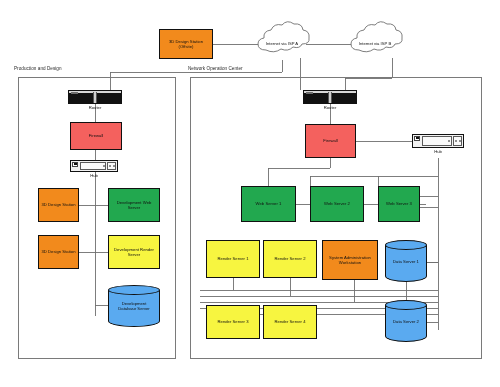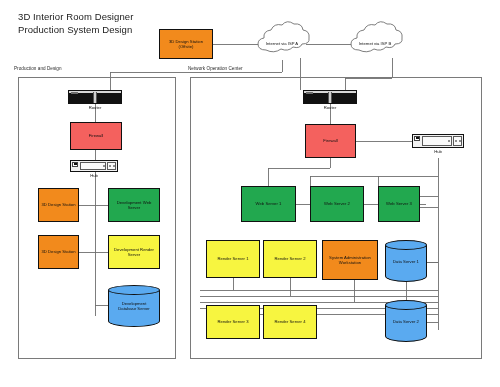--- a/index.html
+++ b/index.html
@@ -257,22 +257,20 @@
     </g>
   </svg>
 
   <svg class="lyr" width="500" height="387" viewBox="0 0 500 387">
     <g fill="#ffffff" stroke="#6f6f6f" stroke-width="0.9">
       <path d="M266 50 q-8 0 -8 -6 q0 -5 6 -6 q-1 -7 7 -8 q3 -7 11 -5 q5 -6 12 -1 q8 -1 9 6 q7 1 6 8 q1 6 -7 6 q-2 5 -9 3 q-5 5 -12 2 q-7 5 -15 1 z"></path>
       <path d="M359 50 q-8 0 -8 -6 q0 -5 6 -6 q-1 -7 7 -8 q3 -7 11 -5 q5 -6 12 -1 q8 -1 9 6 q7 1 6 8 q1 6 -7 6 q-2 5 -9 3 q-5 5 -12 2 q-7 5 -15 1 z"></path>
     </g>
   </svg>
 
-  <div class="title">3D Interior Room Designer
-Production System Design</div>
 
   <div class="zone" style="left:18px;top:77px;width:158px;height:282px;"></div>
   <div class="zone-label" style="left:14px;top:66px;">Production and Design</div>
 
   <div class="zone" style="left:190px;top:77px;width:292px;height:282px;"></div>
   <div class="zone-label" style="left:188px;top:66px;">Network Operation Center</div>
 
   <div class="node n-orange" style="left:159px;top:29px;width:54px;height:30px;">3D Design Station
 (Offsite)</div>
 

